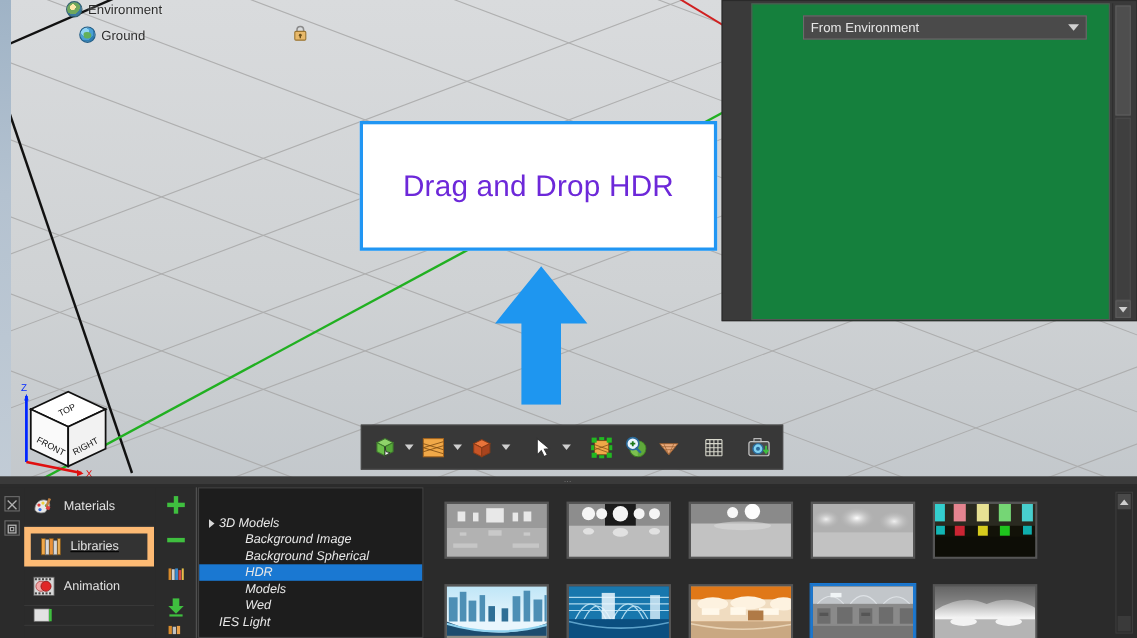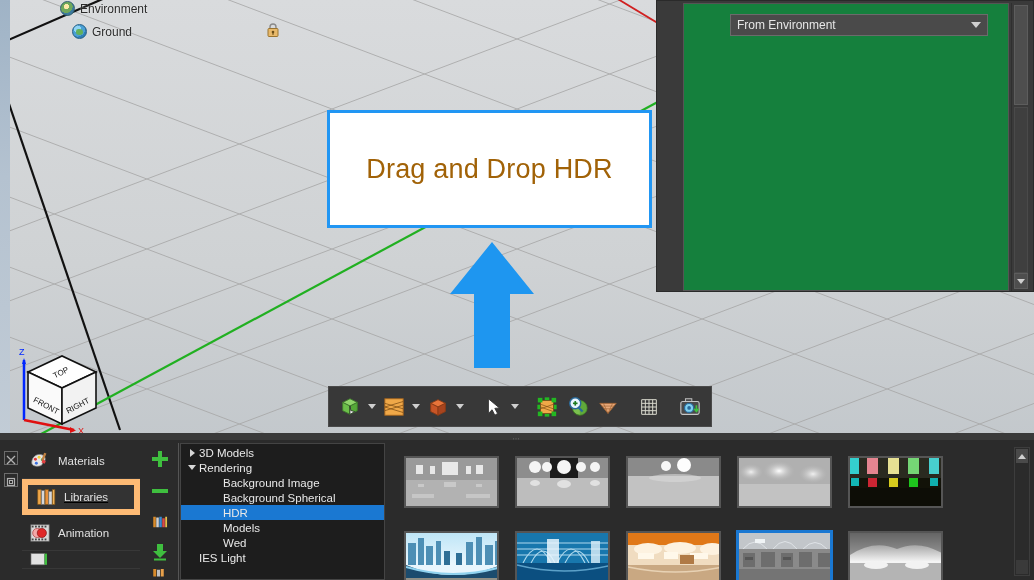--- a/index.html
+++ b/index.html
@@ -34,21 +34,21 @@
   
   #lock-icon { position:absolute; left:266px; top:22px; width:14px; height:16px; }
 
   
   #callout {
     position:absolute; left:327px; top:110px; width:325px; height:118px;
     background:#ffffff; border:3px solid #2196f3;
     display:flex; flex-direction:column; align-items:center; justify-content:center;
     gap:12px;
   }
-  #callout .line { color:#a16207; font-size:27px; letter-spacing:.2px; white-space:nowrap; }
+  #callout .line { color:#6d28d9; font-size:27px; letter-spacing:.2px; white-space:nowrap; }
 
   
   #drop-arrow { position:absolute; left:448px; top:240px; width:88px; height:128px; }
 
   
   #viewcube { position:absolute; left:12px; top:342px; width:96px; height:92px; }
 
   
   #vp-toolbar {
     position:absolute; left:328px; top:386px; width:384px; height:41px;
@@ -496,32 +496,26 @@
       <div class="tool-btn" style="height:10px;">
         <svg width="18" height="10" viewBox="0 0 24 12">
           <rect x="3" y="2" width="4" height="10" fill="#d88a2a"></rect>
             <rect x="8" y="3" width="4" height="9" fill="#c0c0c0"></rect>
           <rect x="13" y="2" width="4" height="10" fill="#e8a04a"></rect>
         </svg>
       </div>
     </div>
 
     <div id="tree-panel">
-      <div style="padding:1px 0 0 0;">
+      <div style="padding:24px 0 0 0;font-style:italic;">
         <div class="tree-row" style="padding-left:4px;">
           <span class="tw">
               <i class="r"></i>
             </span>
           <span>3D Models</span>
-        </div>
-        <div class="tree-row" style="padding-left:4px;">
-          <span class="tw">
-              <i class="d"></i>
-            </span>
-          <span>Rendering</span>
         </div>
         <div class="tree-row" style="padding-left:42px;">
           <span>Background Image</span>
         </div>
         <div class="tree-row" style="padding-left:42px;">
           <span>Background Spherical</span>
         </div>
         <div class="tree-row sel" style="padding-left:42px;">
           <span>HDR</span>
         </div>

